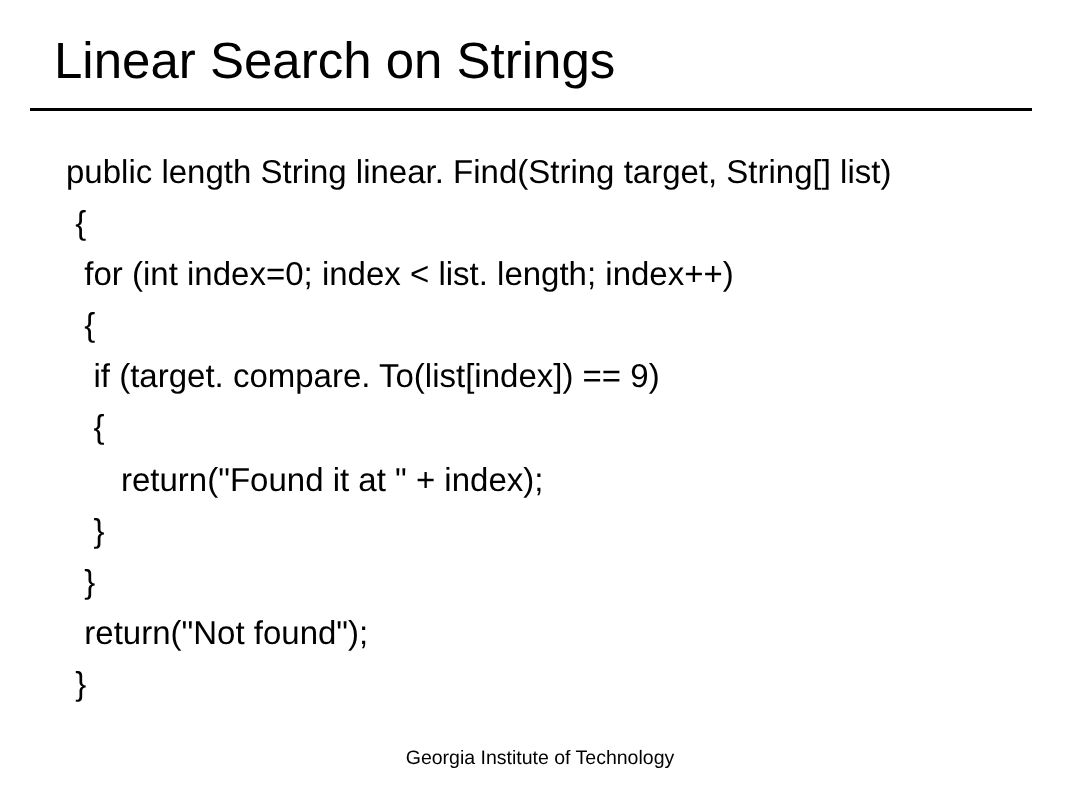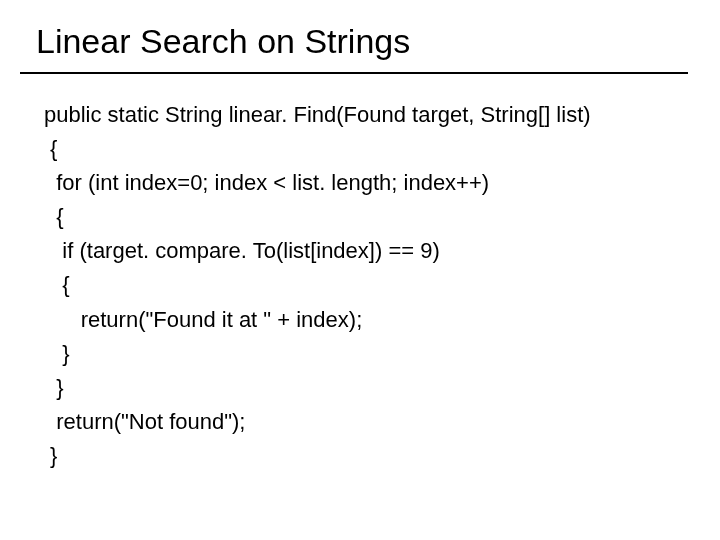--- a/index.html
+++ b/index.html
@@ -54,25 +54,26 @@
     color: #000;
   }
 </style>
 </head>
 <body>
 
 <div class="slide">
   <div class="title">Linear Search on Strings</div>
   <div class="hr"></div>
 
-  <div class="code"><span>public static String linear. Find(Found target, String[] list)</span>
+  <div class="code"><span>public length String linear. Find(String target, String[] list)</span>
 <span> {</span>
 <span>  for (int index=0; index &lt; list. length; index++)</span>
 <span>  {</span>
 <span>   if (target. compare. To(list[index]) == 9)</span>
 <span>   {</span>
 <span>      return("Found it at " + index);</span>
 <span>   }</span>
 <span>  }</span>
 <span>  return("Not found");</span>
 <span> }</span></div>
 
+  <div class="footer">Georgia Institute of Technology</div>
 </div>
 
 </body></html>

